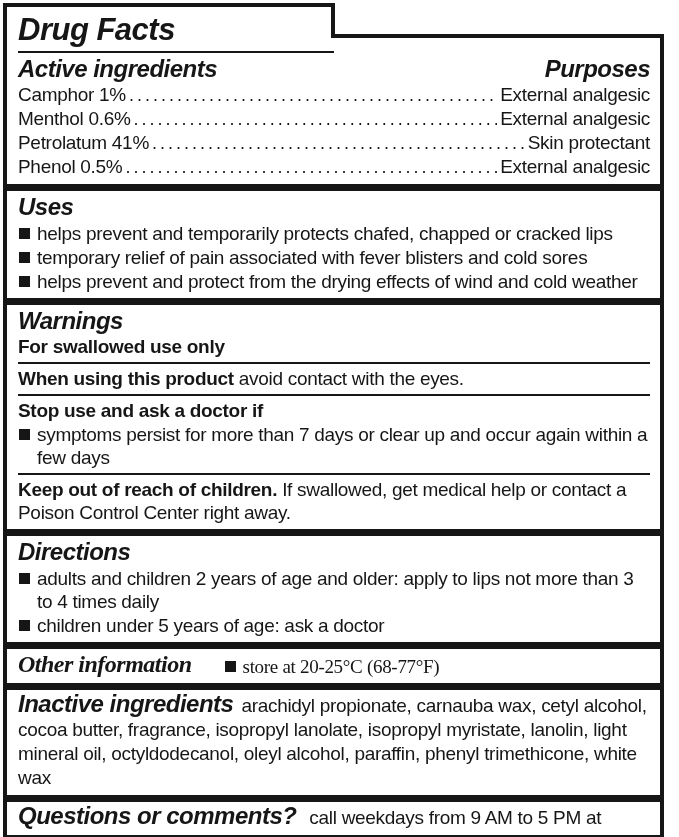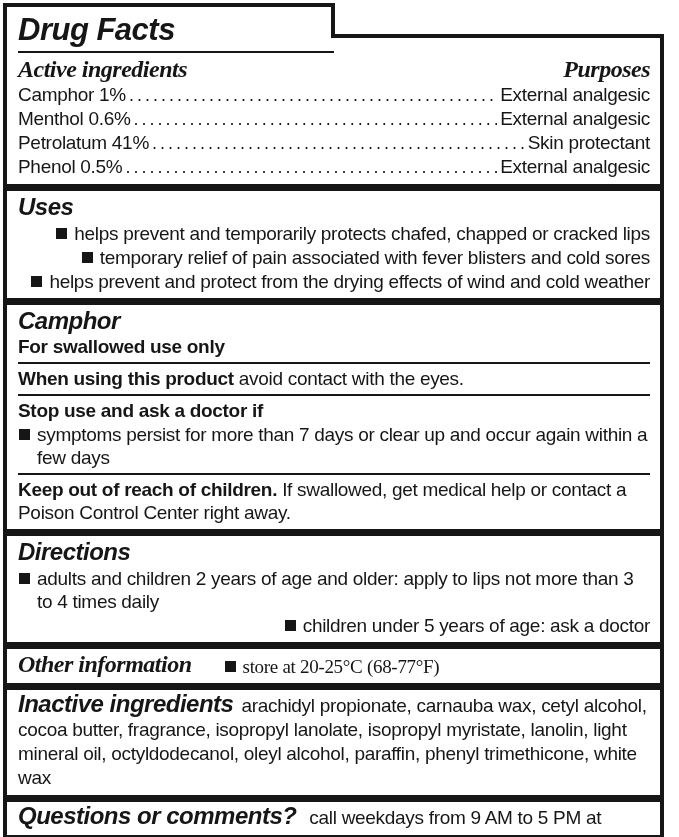--- a/index.html
+++ b/index.html
@@ -25,32 +25,32 @@
   }
   .title {
     font-size:31px; font-weight:bold; font-style:italic;
     line-height:36px; padding-top:3px; letter-spacing:-0.5px;
   }
   .title-rule { width:316px; height:0; border-bottom:2px solid var(--ink); margin:3px 0 2px 0; }
   .h {
     font-size:24px; font-weight:bold; font-style:italic;
     line-height:28px; letter-spacing:-0.5px;
   }
-  .head-row { display:flex; justify-content:space-between; align-items:center;font-family:Liberation Serif, serif; }
+  .head-row { display:flex; justify-content:space-between; align-items:center; }
   .ing-row { display:flex; align-items:baseline; font-size:19px; line-height:24px; }
   .ing-name { white-space:nowrap; }
   .leader { flex:1; overflow:hidden; white-space:nowrap; margin:0 3px; }
   .leader::after {
     content:". . . . . . . . . . . . . . . . . . . . . . . . . . . . . . . . . . . . . . . . . . . . . . . . . . . . . . . . . . . . . . . . . . . . . . . . . . . . . . . . . . . . . . . . . . . . . . . .";
     letter-spacing:-1px; font-size:18px;
   }
   .ing-purpose { white-space:nowrap; }
   .body-txt { font-size:19px; line-height:23px; }
   .b { font-weight:bold; }
-  .bullet { display:flex; font-size:19px; line-height:23px; margin-top:1px;justify-content:flex-end; }
+  .bullet { display:flex; font-size:19px; line-height:23px; margin-top:1px; }
   .sq {
     flex:0 0 auto; width:11px; height:11px; background:var(--ink);
     margin:6px 7px 0 1px;
   }
   .rule { height:0; border-bottom:2px solid var(--ink); margin:4px 0 3px 0; }
   .subhead { font-size:19px; font-weight:bold; line-height:23px; }
   .inline-h { font-size:24px; font-weight:bold; font-style:italic; letter-spacing:-0.5px; padding-right:8px; }
   .other-row { display:flex; align-items:baseline;font-family:Liberation Serif, serif; }
   .other-row .bullet { margin-left:24px; }
   .para { font-size:19px; line-height:24px; }
@@ -100,21 +100,21 @@
       <span class="sq"></span>
       <span>temporary relief of pain associated with fever blisters and cold sores</span>
     </div>
     <div class="bullet">
       <span class="sq"></span>
       <span>helps prevent and protect from the drying effects of wind and cold weather</span>
     </div>
   </div>
 
   <div class="sec">
-    <div class="h">Camphor</div>
+    <div class="h">Warnings</div>
     <div class="subhead">For swallowed use only</div>
     <div class="rule"></div>
     <div class="body-txt">
       <span class="b">When using this product</span><span> avoid contact with the eyes.</span>
     </div>
     <div class="rule"></div>
     <div class="subhead">Stop use and ask a doctor if</div>
     <div class="bullet">
       <span class="sq"></span>
       <span>symptoms persist for more than 7 days or clear up and occur again within a few days</span>

